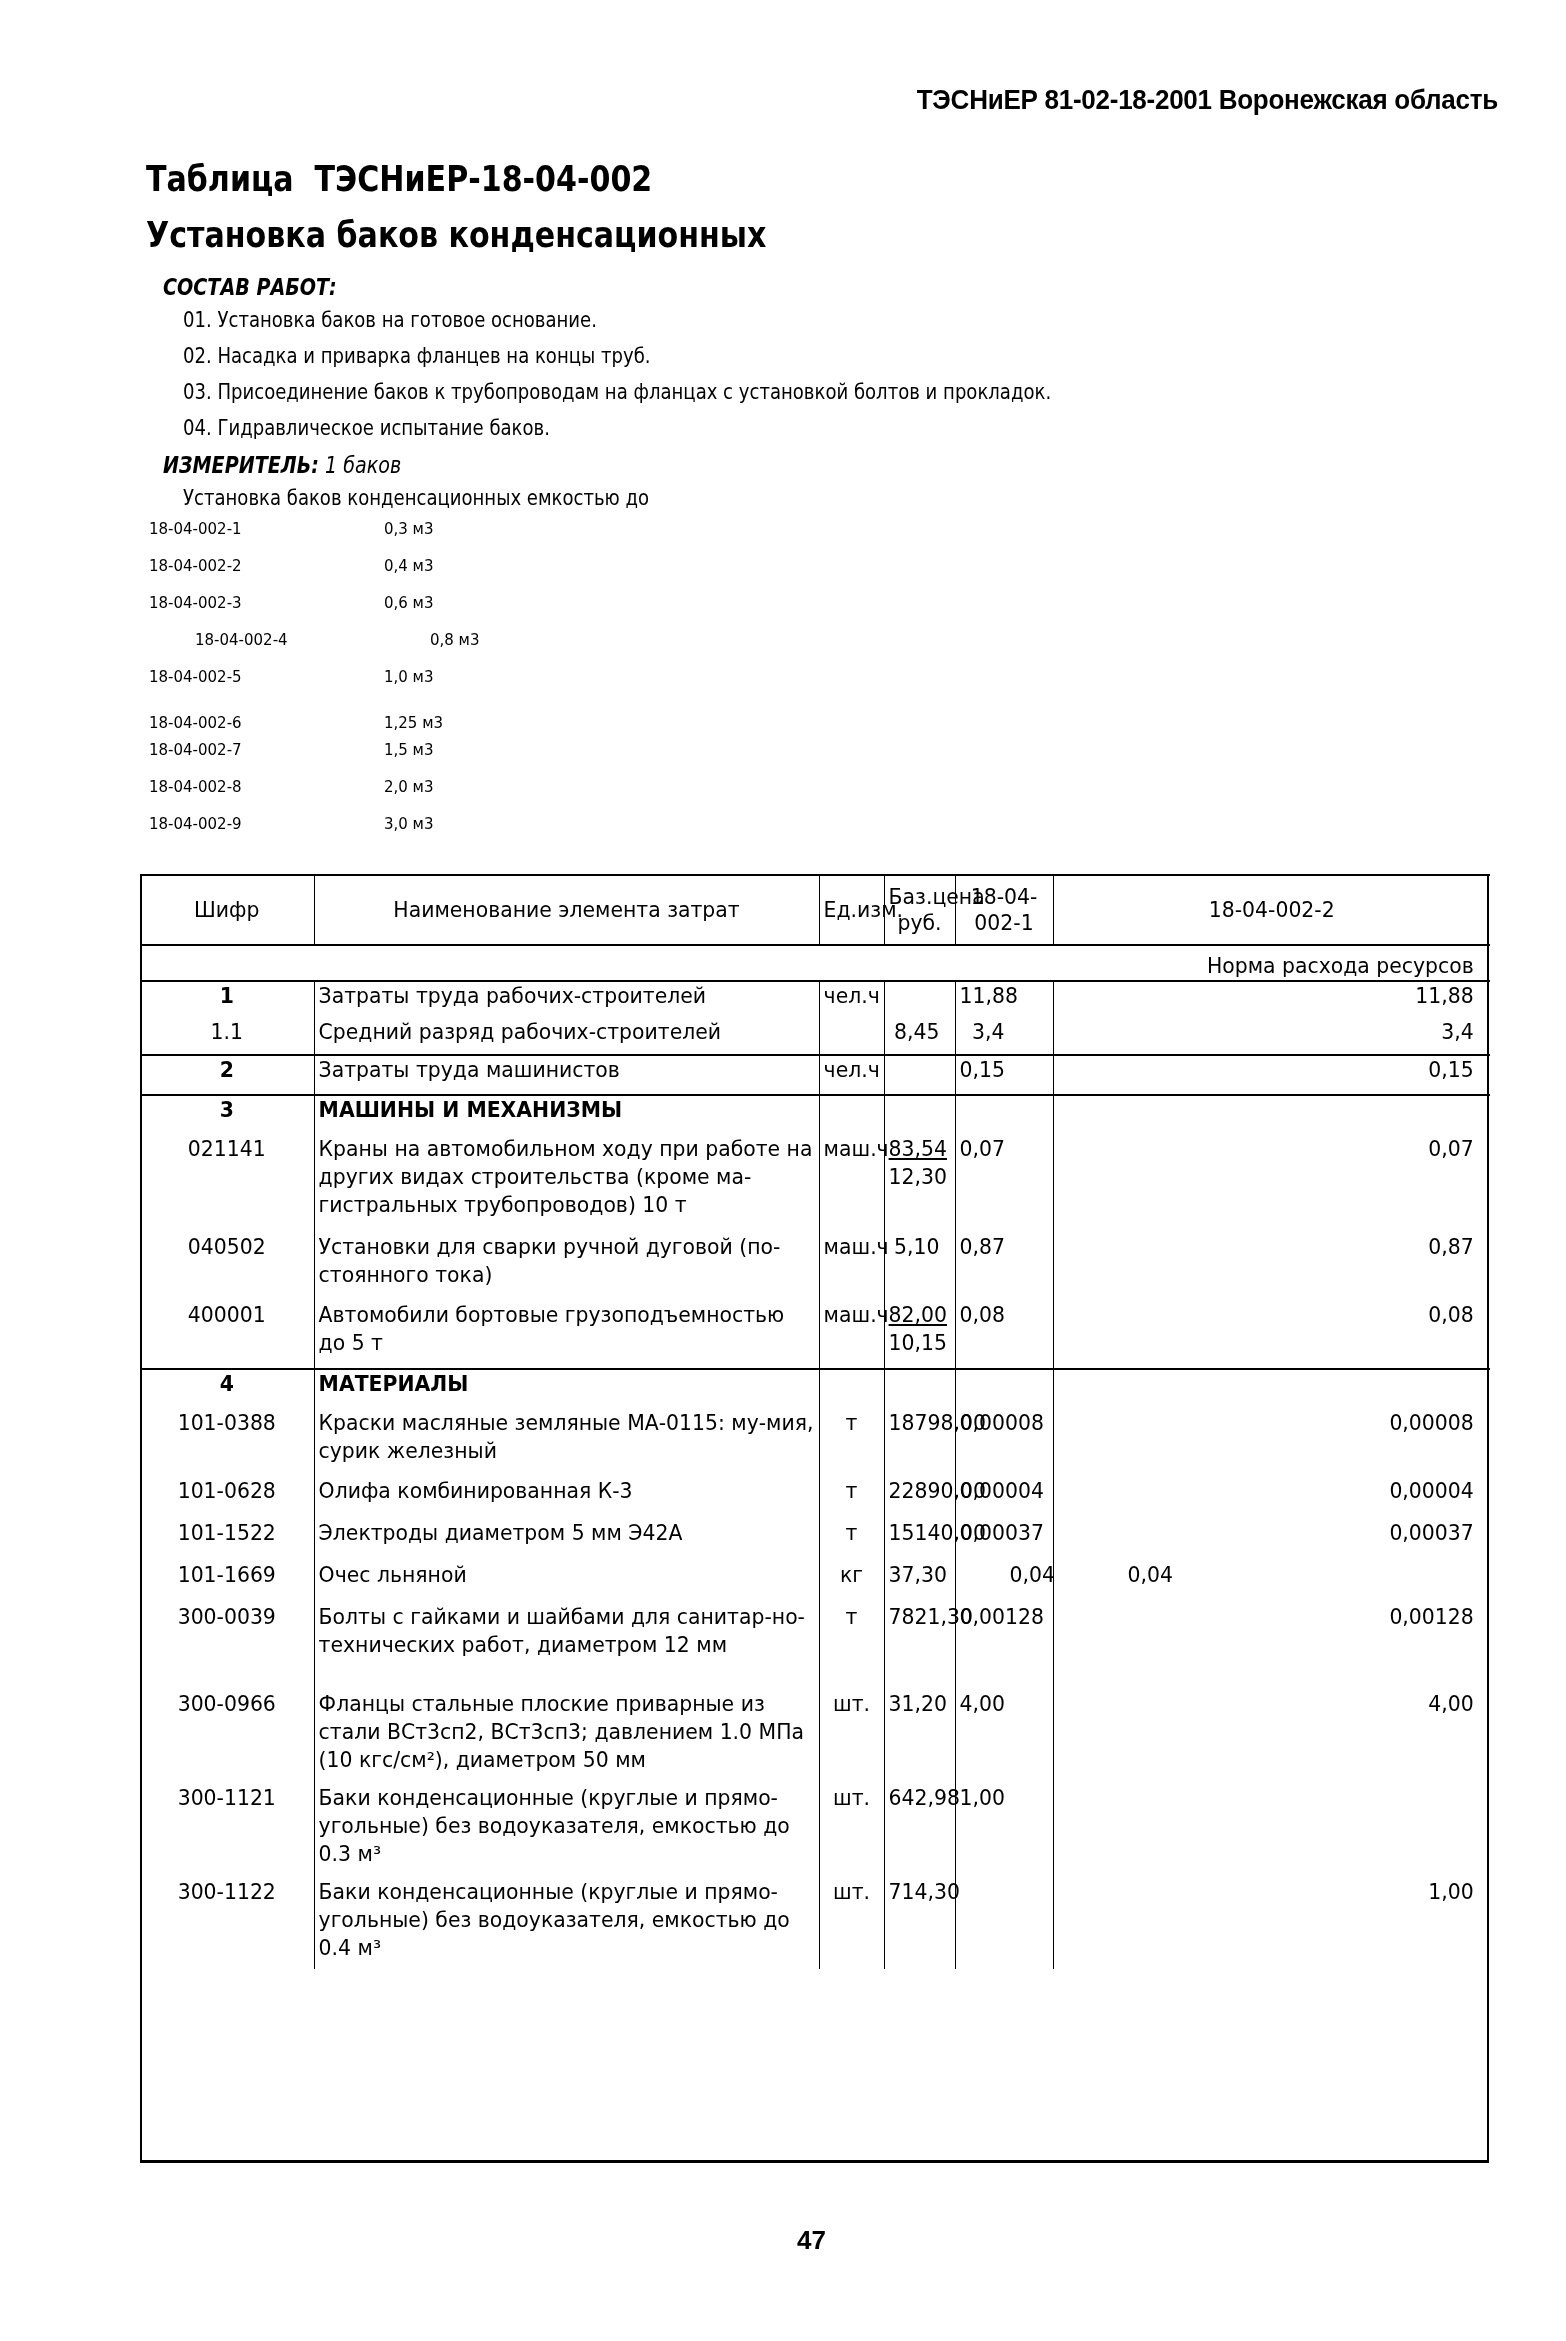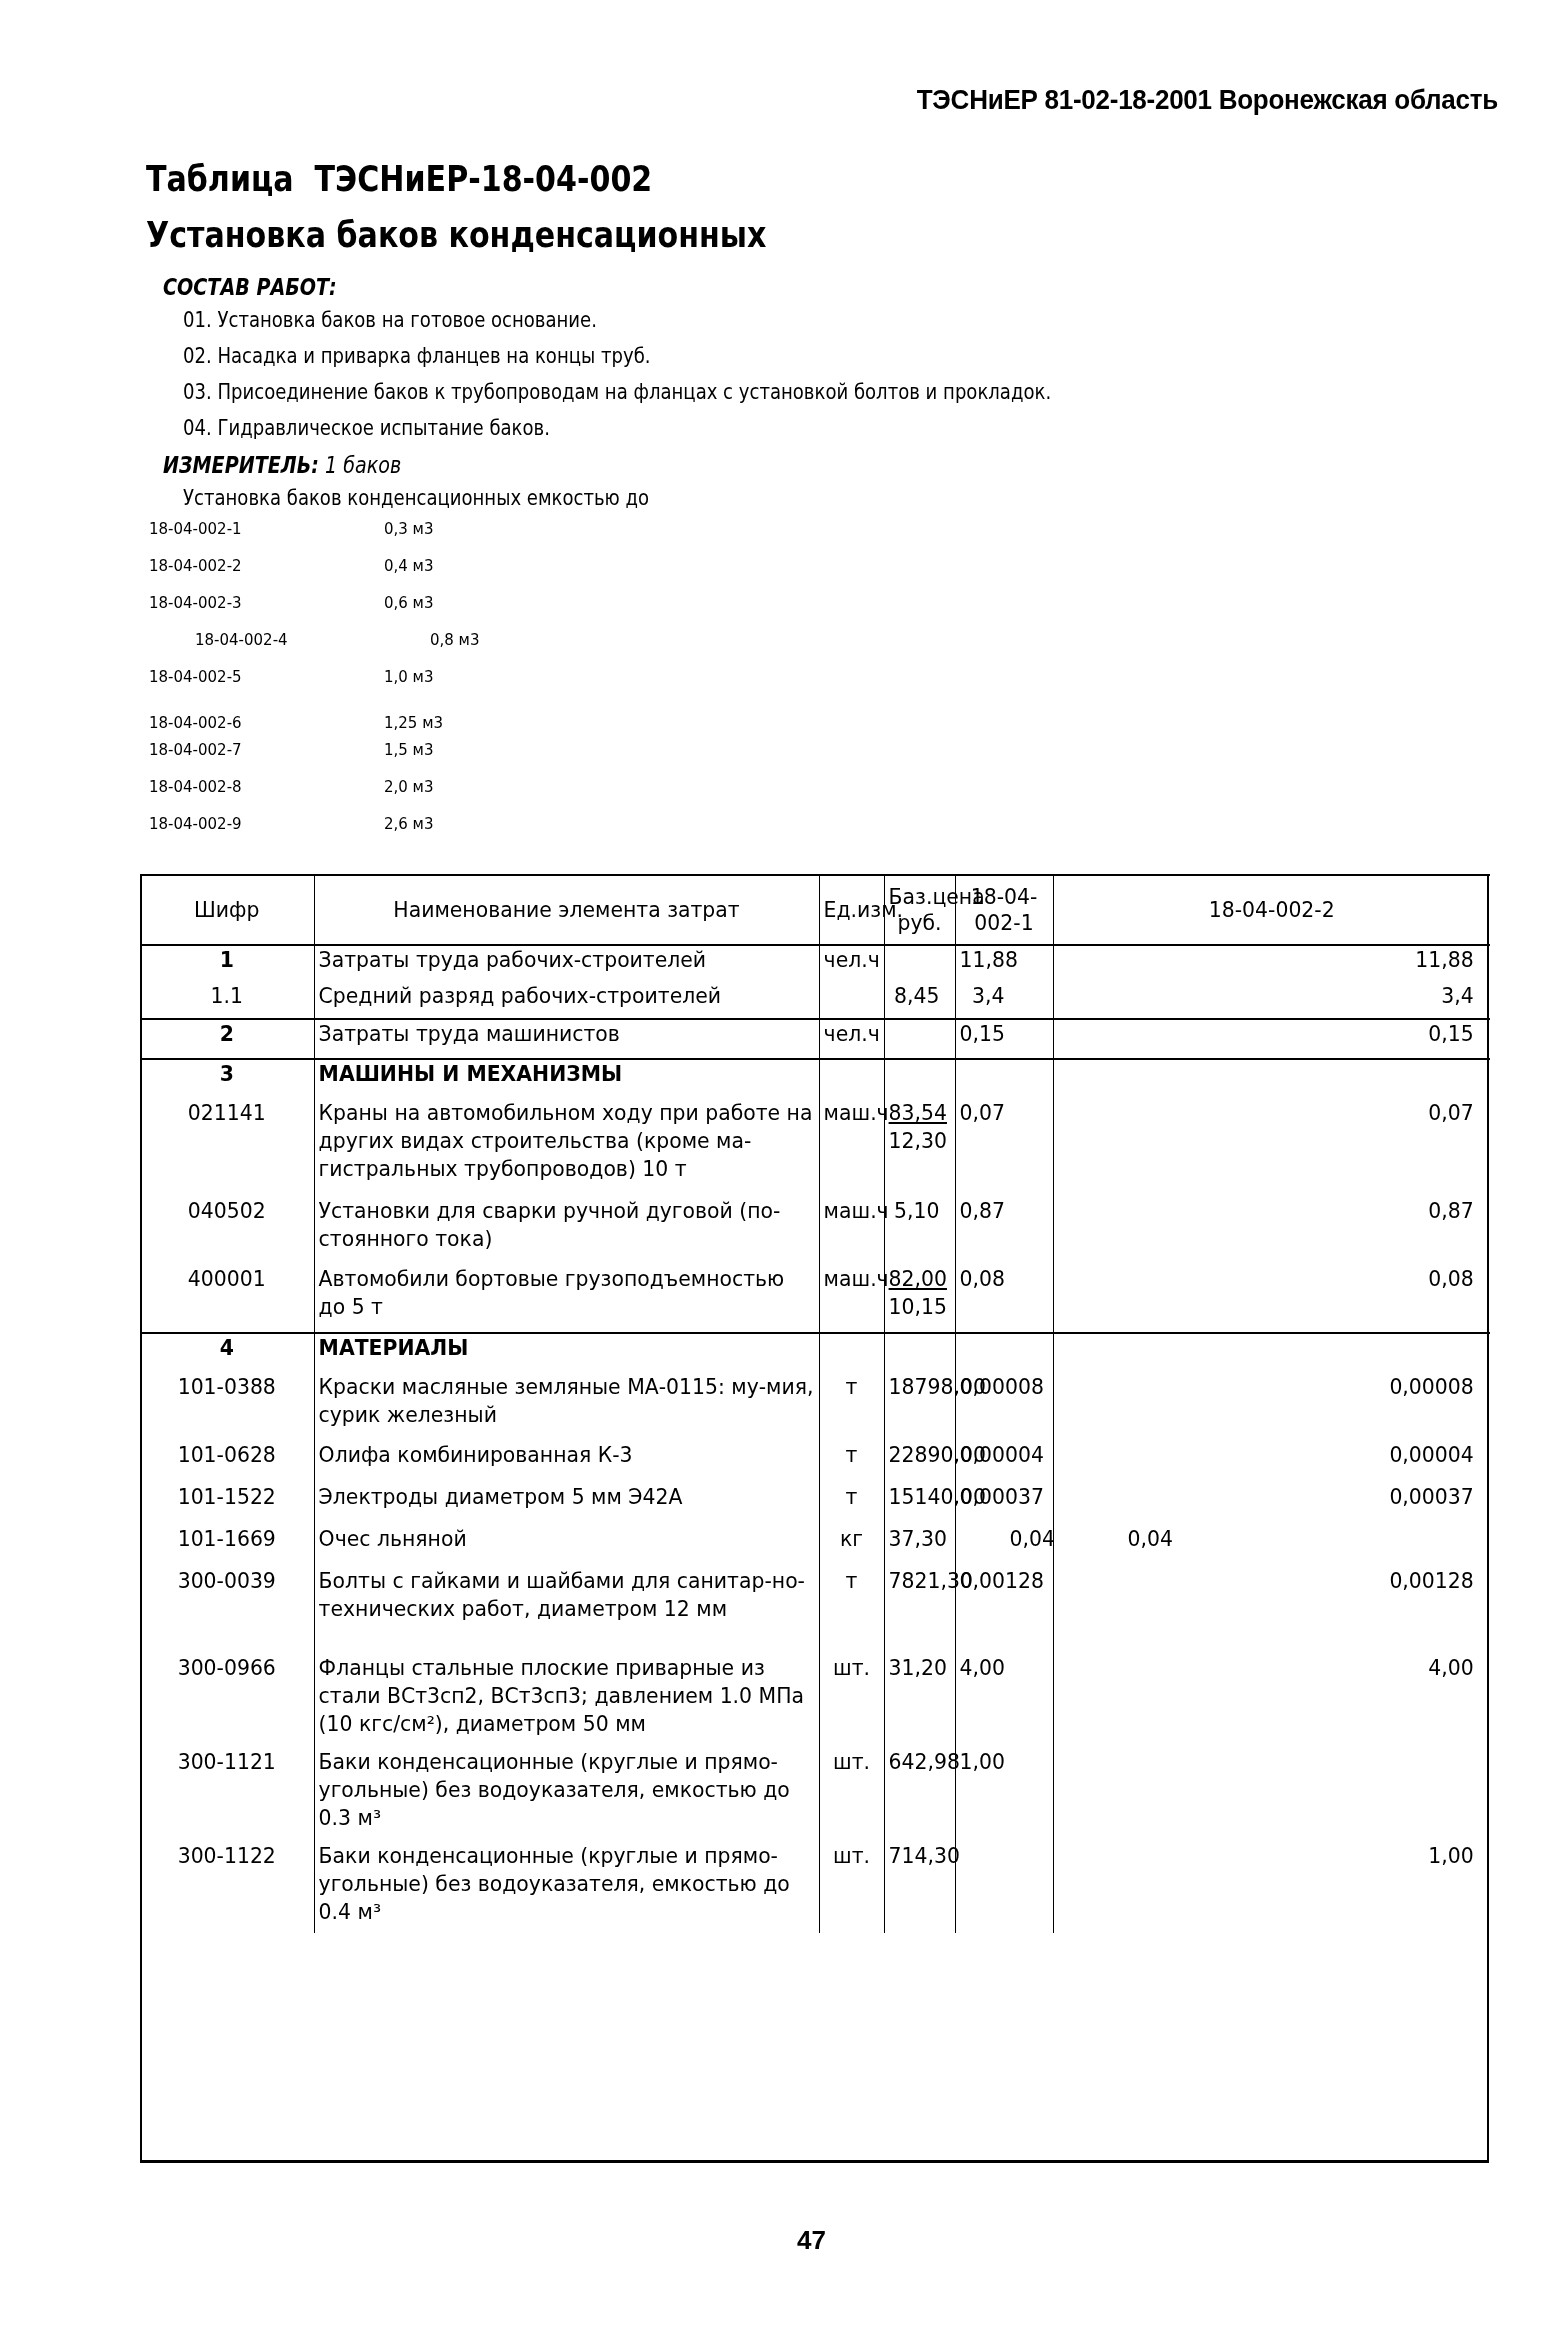--- a/index.html
+++ b/index.html
@@ -54,41 +54,44 @@
 
 <div id="variants">
     <div class="abs var-row" style="top: 520px;"><span class="var-code">18-04-002-1</span><span>0,3 м3</span></div>
     <div class="abs var-row" style="top: 557px;"><span class="var-code">18-04-002-2</span><span>0,4 м3</span></div>
     <div class="abs var-row" style="top: 594px;"><span class="var-code">18-04-002-3</span><span>0,6 м3</span></div>
     <div class="abs var-row" style="top: 631px; margin-left: 46px;"><span class="var-code">18-04-002-4</span><span>0,8 м3</span></div>
     <div class="abs var-row" style="top: 668px;"><span class="var-code">18-04-002-5</span><span>1,0 м3</span></div>
     <div class="abs var-row" style="top: 714px;"><span class="var-code">18-04-002-6</span><span>1,25 м3</span></div>
     <div class="abs var-row" style="top: 741px;"><span class="var-code">18-04-002-7</span><span>1,5 м3</span></div>
     <div class="abs var-row" style="top: 778px;"><span class="var-code">18-04-002-8</span><span>2,0 м3</span></div>
-    <div class="abs var-row" style="top: 815px;"><span class="var-code">18-04-002-9</span><span>2,6 м3</span></div>
+    <div class="abs var-row" style="top: 815px;"><span class="var-code">18-04-002-9</span><span>3,0 м3</span></div>
   </div>
 
 <table id="cost-table" class="abs">
   <colgroup>
     <col style="width:174px">
       <col style="width:505px">
       <col style="width:65px">
       <col style="width:71px">
       <col style="width:98px">
       <col style="width:437px">
   </colgroup>
   <thead>
     <tr class="hdr">
       <td>Шифр</td>
       <td>Наименование элемента затрат</td>
       <td>Ед.изм.</td>
       <td>Баз.цена руб.</td>
       <td>18-04-002-1</td>
       <td>18-04-002-2</td>
     </tr>
+    <tr class="norma">
+      <td colspan="6">Норма расхода ресурсов</td>
+    </tr>
   </thead>
   <tbody id="table-body">
       <tr style="height: 37px;">
         <td class="c-code bold">1</td>
         <td class="c-name">Затраты труда рабочих-строителей</td>
         <td class="c-unit">чел.ч</td>
         <td class="c-price">
           <div></div>
         </td>
         <td class="c-n1">11,88</td>

